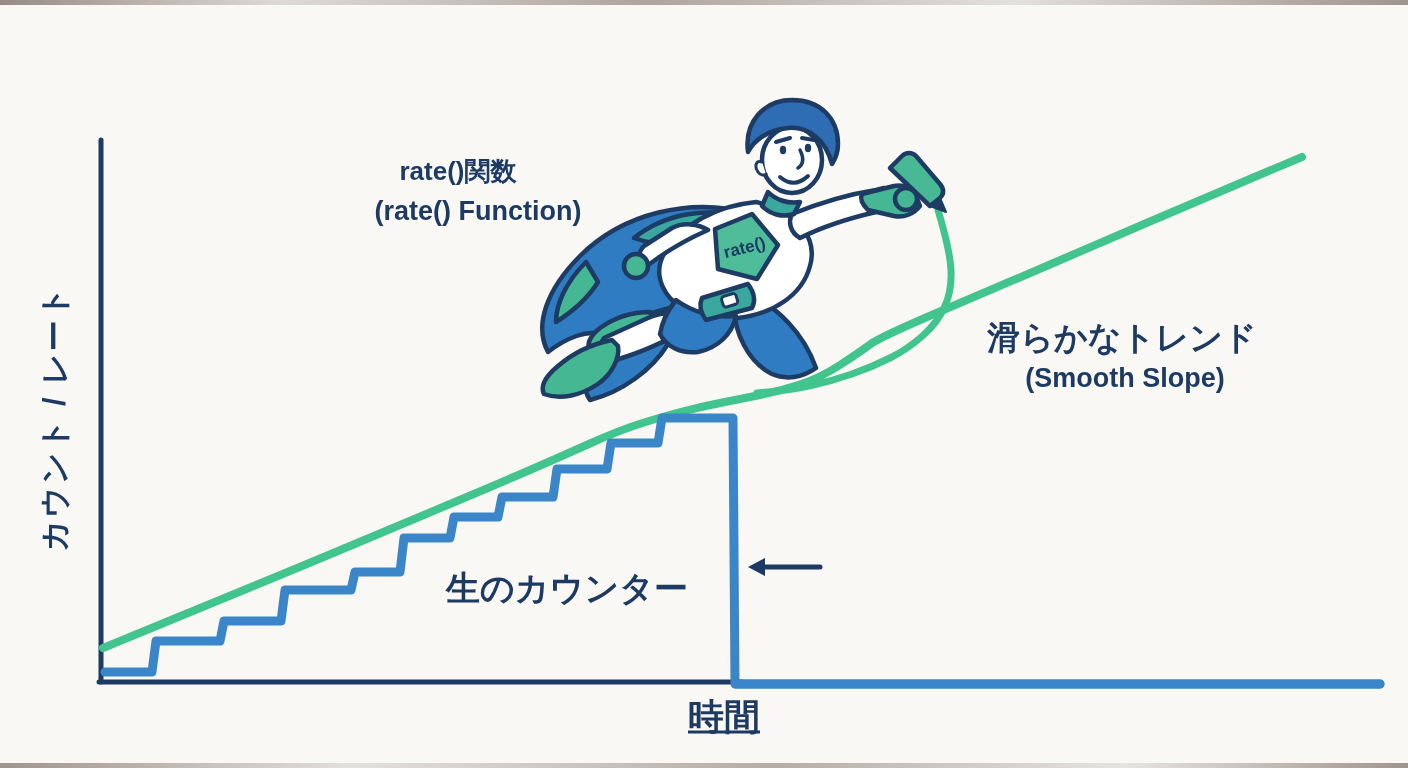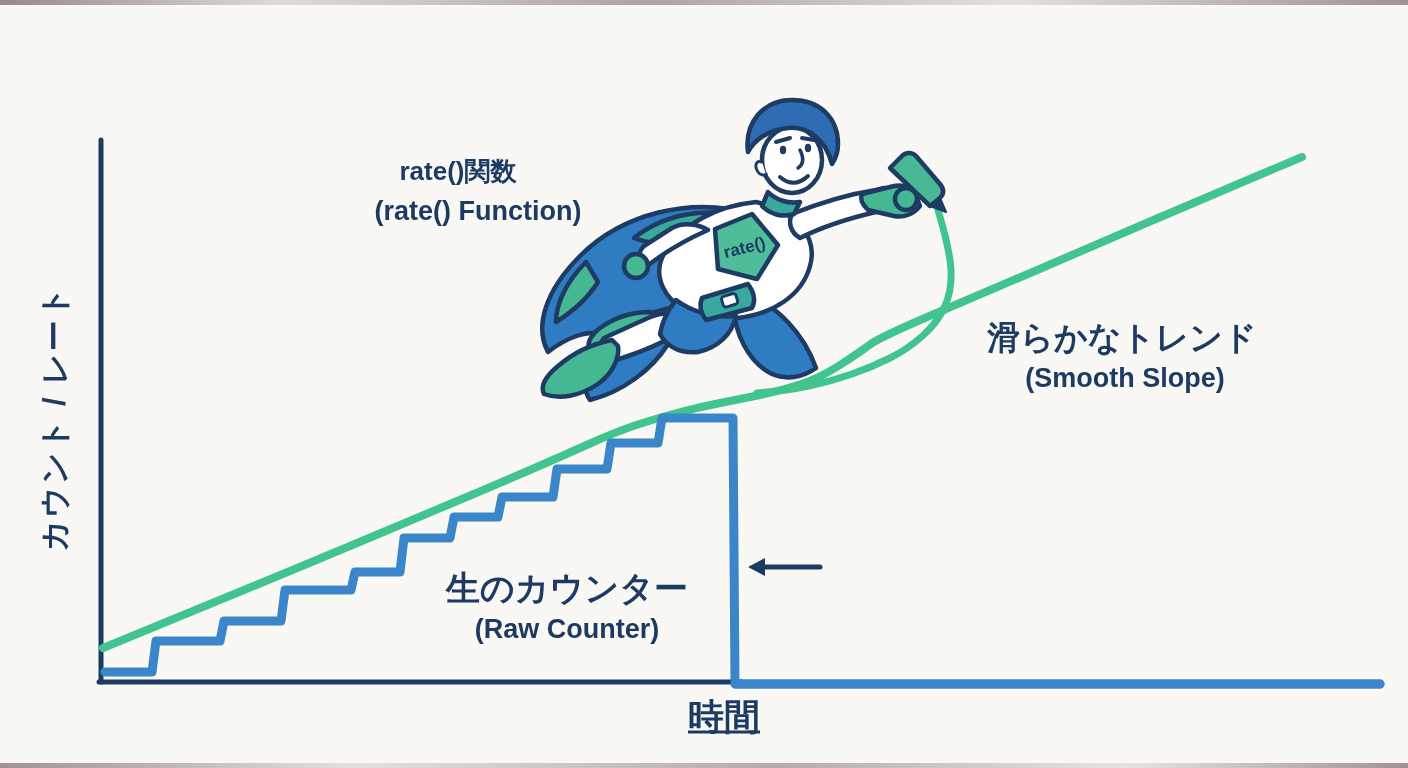--- a/index.html
+++ b/index.html
@@ -95,17 +95,16 @@
     </g>
   </svg>
 
   <div class="lbl" id="ylabel">カウント / レート</div>
   <div class="lbl" id="xlabel">時間</div>
   <div class="lbl" id="rate-fn-jp">rate()関数</div>
   <div class="lbl" id="rate-fn-en">(rate() Function)</div>
   <div class="lbl" id="smooth-jp">滑らかなトレンド</div>
   <div class="lbl" id="smooth-en">(Smooth Slope)</div>
   <div class="lbl" id="raw-jp">生のカウンター</div>
-  <div class="lbl" id="raw-en">(Raw Counter)</div>
 
   <div class="edge top"></div>
   <div class="edge bottom"></div>
 </div>
 
 </body></html>

